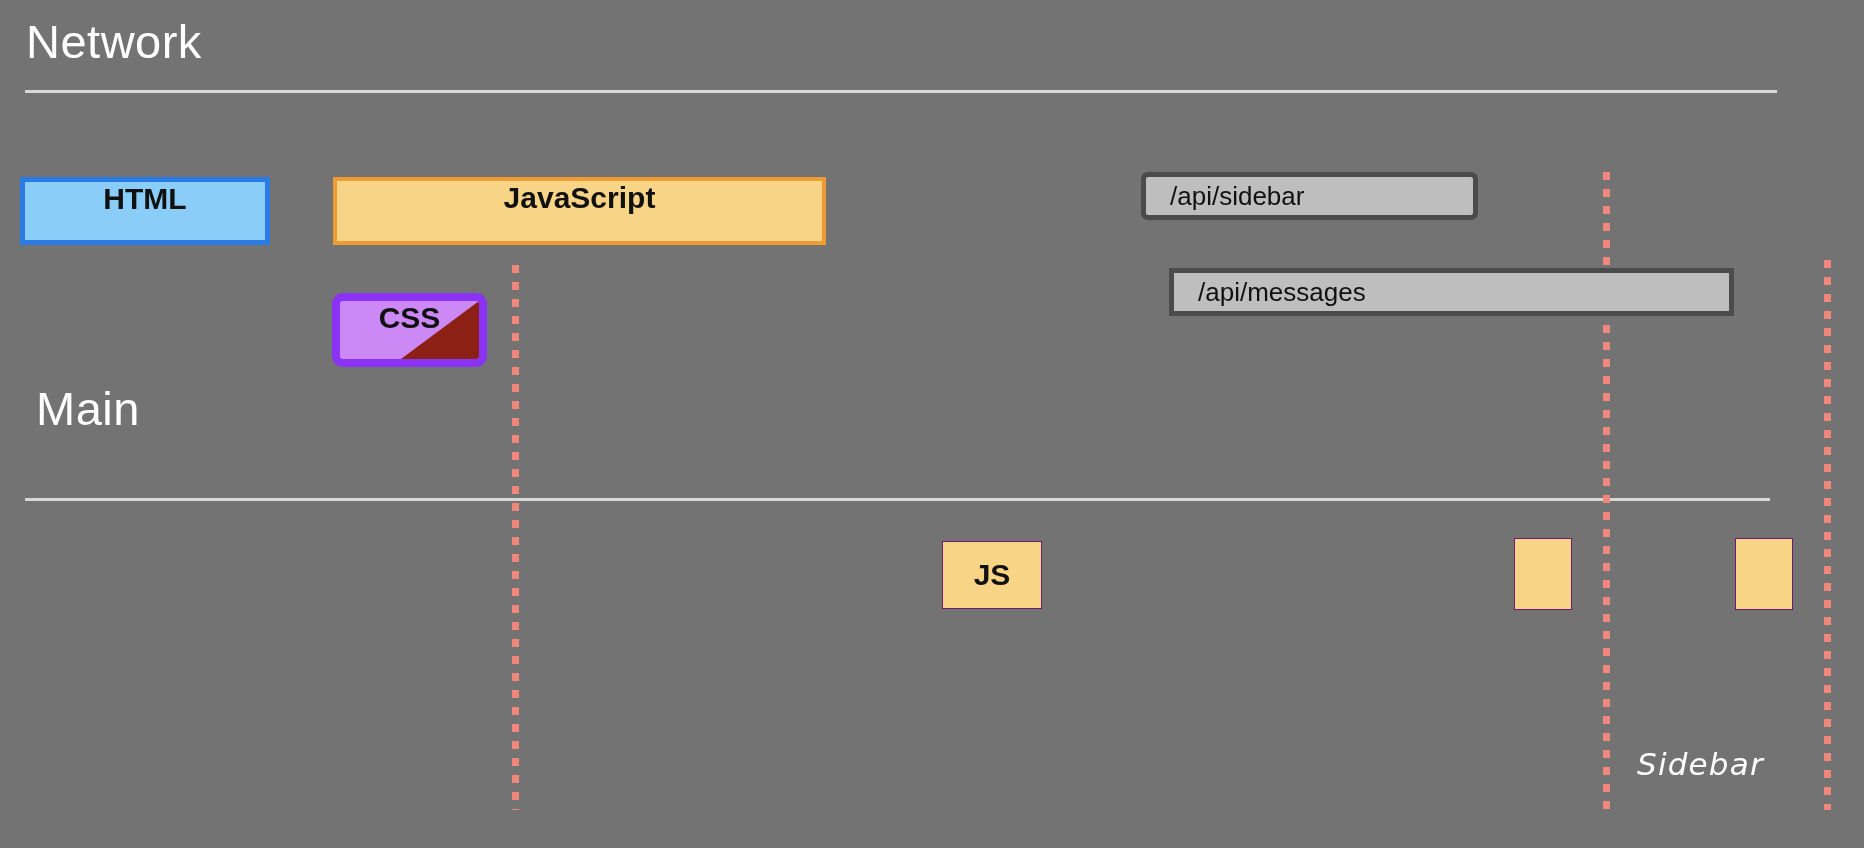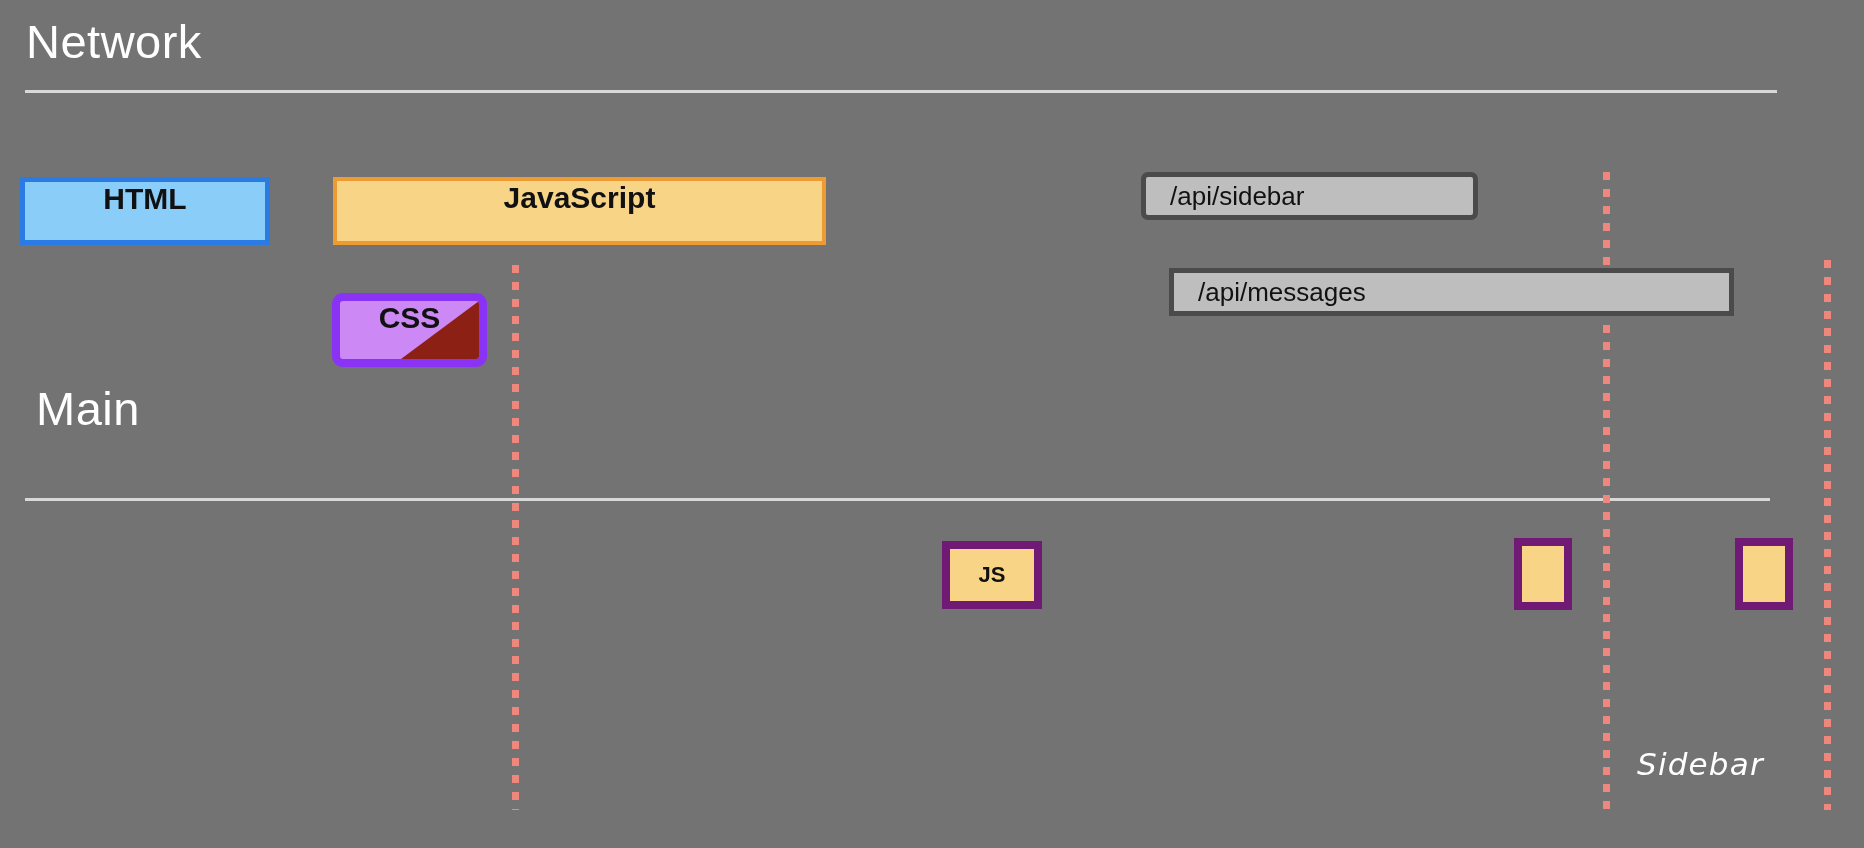--- a/index.html
+++ b/index.html
@@ -75,27 +75,27 @@
     z-index: 1;
     border-left: 78px solid transparent;
     border-bottom: 58px solid #8C2014;
   }
 
   
   .task {
     position: absolute;
     box-sizing: border-box;
     background: #F8D487;
-    border: 8px solid #701a75;
+    border: 1px solid #701a75;
     display: flex;
     align-items: center;
     justify-content: center;
     font-family: "Liberation Sans", sans-serif;
     font-weight: bold;
-    font-size: 22px;
+    font-size: 30px;
     color: #111111;
   }
 
   
   .request {
     position: absolute;
     box-sizing: border-box;
     background: #BEBEBE;
     border: 5px solid #4B4B4B;
     display: flex;

